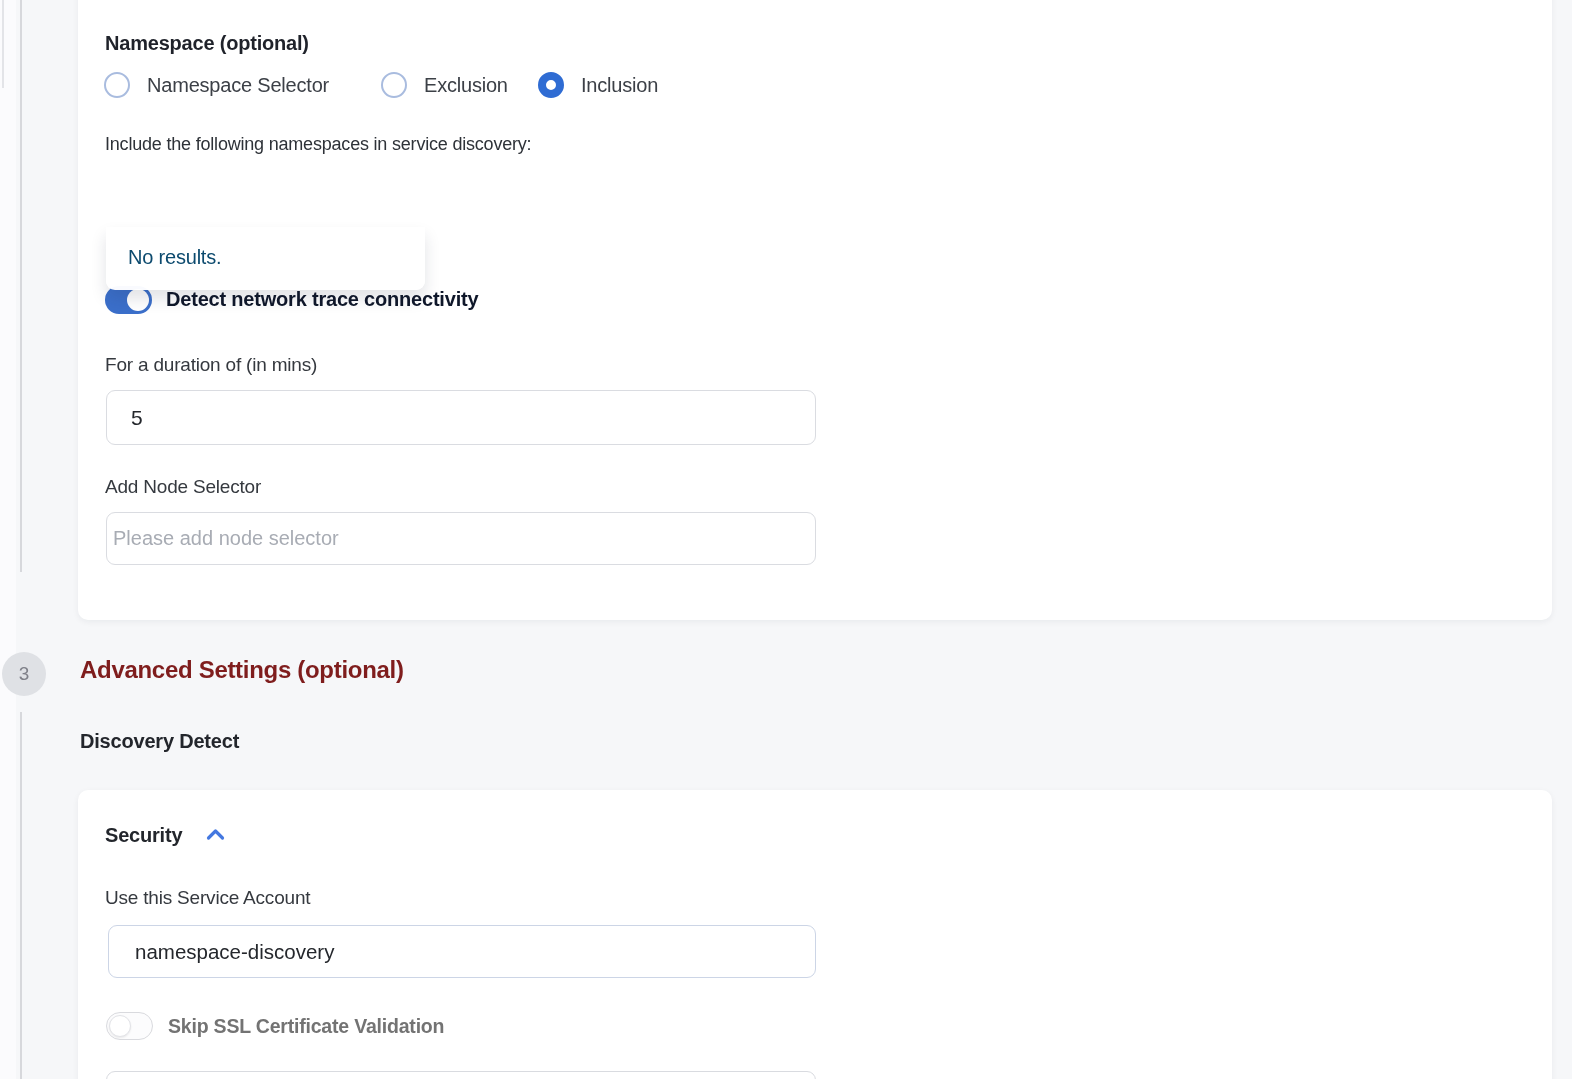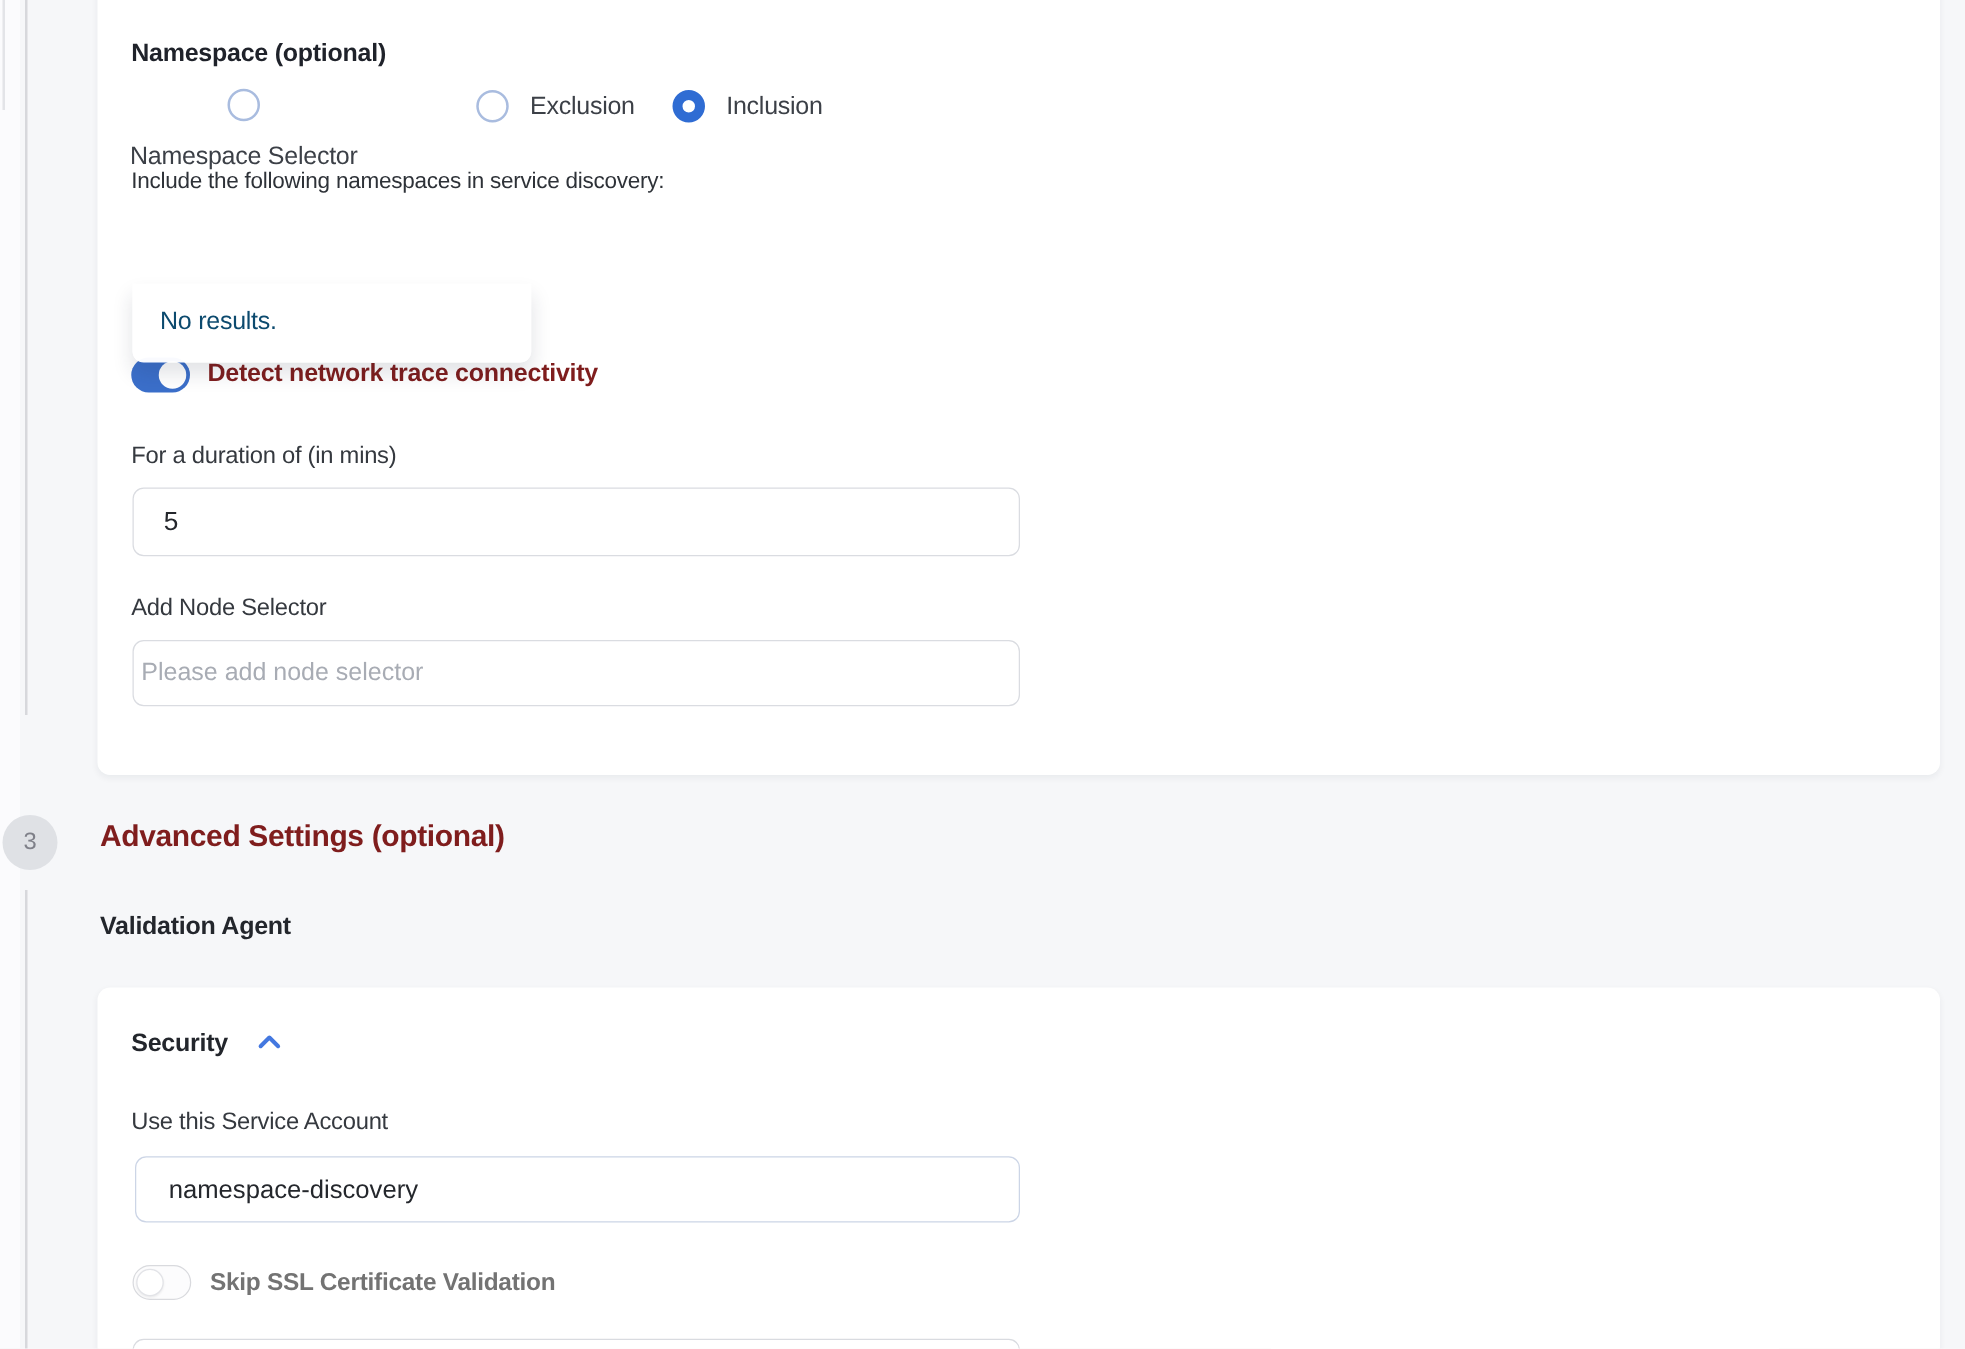--- a/index.html
+++ b/index.html
@@ -16,21 +16,21 @@
   .step-line.top{top:0;height:572px;}
   .step-line.bottom{top:712px;height:367px;}
 
   .card{background:#ffffff;border-radius:10px;box-shadow:0 2px 6px rgba(25,30,50,0.06);}
   .card1{left:78px;top:-14px;width:1474px;height:634px;}
   .card2{left:78px;top:790px;width:1474px;height:320px;}
 
   .ns-title{left:105px;top:32px;font-size:20px;font-weight:700;color:#1f222a;letter-spacing:-0.2px;}
 
   .radio-item{top:71px;display:flex;align-items:center;gap:17px;height:28px;cursor:pointer;}
-  .radio-item.r1{left:104px;flex-direction:column;}
+  .radio-item.r1{left:104px;}
   .radio-item.r2{left:381px;}
   .radio-item.r3{left:538px;}
   .radio-circle{width:26px;height:26px;border-radius:50%;border:2px solid #a9bcdf;box-sizing:border-box;background:#fff;flex:0 0 auto;}
   .radio-circle.selected{border:8px solid #2f6cd3;}
   .radio-label{font-size:20px;color:#3c4047;letter-spacing:-0.2px;}
 
   .include-label{left:105px;top:134px;font-size:18px;color:#2e3238;letter-spacing:-0.2px;}
 
   .ns-input{left:106px;top:170px;width:710px;height:55px;border:1.6px solid #5c85d6;border-radius:9px;
     background:#fff;box-sizing:border-box;display:flex;align-items:center;padding:0 14px;}
@@ -44,21 +44,21 @@
     border-radius:0 0 9px 9px;box-shadow:0 9px 16px rgba(30,35,60,0.13);z-index:6;}
   .dropdown-text{margin:19px 0 0 22px;font-size:20px;color:#0c4a6e;letter-spacing:-0.2px;}
 
   .toggle{width:47px;height:28px;border-radius:14px;box-sizing:border-box;cursor:pointer;}
   .toggle.on{background:#3b6fca;}
   .toggle.on .knob{position:absolute;right:3px;top:3px;width:22px;height:22px;border-radius:50%;background:#fff;}
   .toggle.off{background:#fcfcfd;border:1.5px solid #d9dade;}
   .toggle.off .knob{position:absolute;left:2px;top:1.5px;width:22px;height:22px;border-radius:50%;
     background:#ffffff;border:1px solid #e2e3e7;box-sizing:border-box;box-shadow:0 1px 2px rgba(0,0,0,0.08);}
   .toggle-trace{left:105px;top:286px;z-index:1;}
-  .toggle-trace-label{left:166px;top:288px;font-size:20px;font-weight:700;color:#7f1d1d;z-index:1;letter-spacing:-0.2px;}
+  .toggle-trace-label{left:166px;top:288px;font-size:20px;font-weight:700;color:#0f172a;z-index:1;letter-spacing:-0.2px;}
 
   .field-label{font-size:19px;font-weight:500;color:#35393f;letter-spacing:-0.2px;}
   .duration-label{left:105px;top:354px;}
   .text-input{box-sizing:border-box;border:1px solid #dadce1;border-radius:9px;background:#fff;
     font-family:"Liberation Sans", sans-serif;color:#24272c;outline:none;}
   .duration-input{left:106px;top:390px;width:710px;height:55px;font-size:21px;padding:0 0 0 24px;}
   .node-label{left:105px;top:476px;}
   .node-input{left:106px;top:512px;width:710px;height:53px;font-size:20px;padding:0 0 0 6px;}
   .node-input::placeholder{color:#a8acb4;opacity:1;}
 
@@ -118,21 +118,21 @@
   <div class="abs toggle-trace-label">Detect network trace connectivity</div>
 
   <div class="abs field-label duration-label">For a duration of (in mins)</div>
   <input class="abs text-input duration-input" value="5" style="">
 
   <div class="abs field-label node-label">Add Node Selector</div>
   <input class="abs text-input node-input" placeholder="Please add node selector" style="">
 
   <div class="abs step-circle">3</div>
   <div class="abs adv-title">Advanced Settings (optional)</div>
-  <div class="abs disc-agent">Validation Agent</div>
+  <div class="abs disc-agent">Discovery Detect</div>
 
   <div class="abs card card2"></div>
 
   <div class="abs security-row">
     <span class="security-title">Security</span>
     <span>
       <svg width="19" height="13" viewBox="0 0 19 13">
         <polyline points="2.5,10 9.5,3 16.5,10" stroke="#4478e0" stroke-width="3.2" fill="none" stroke-linecap="round" stroke-linejoin="round"></polyline>
       </svg>
     </span>

